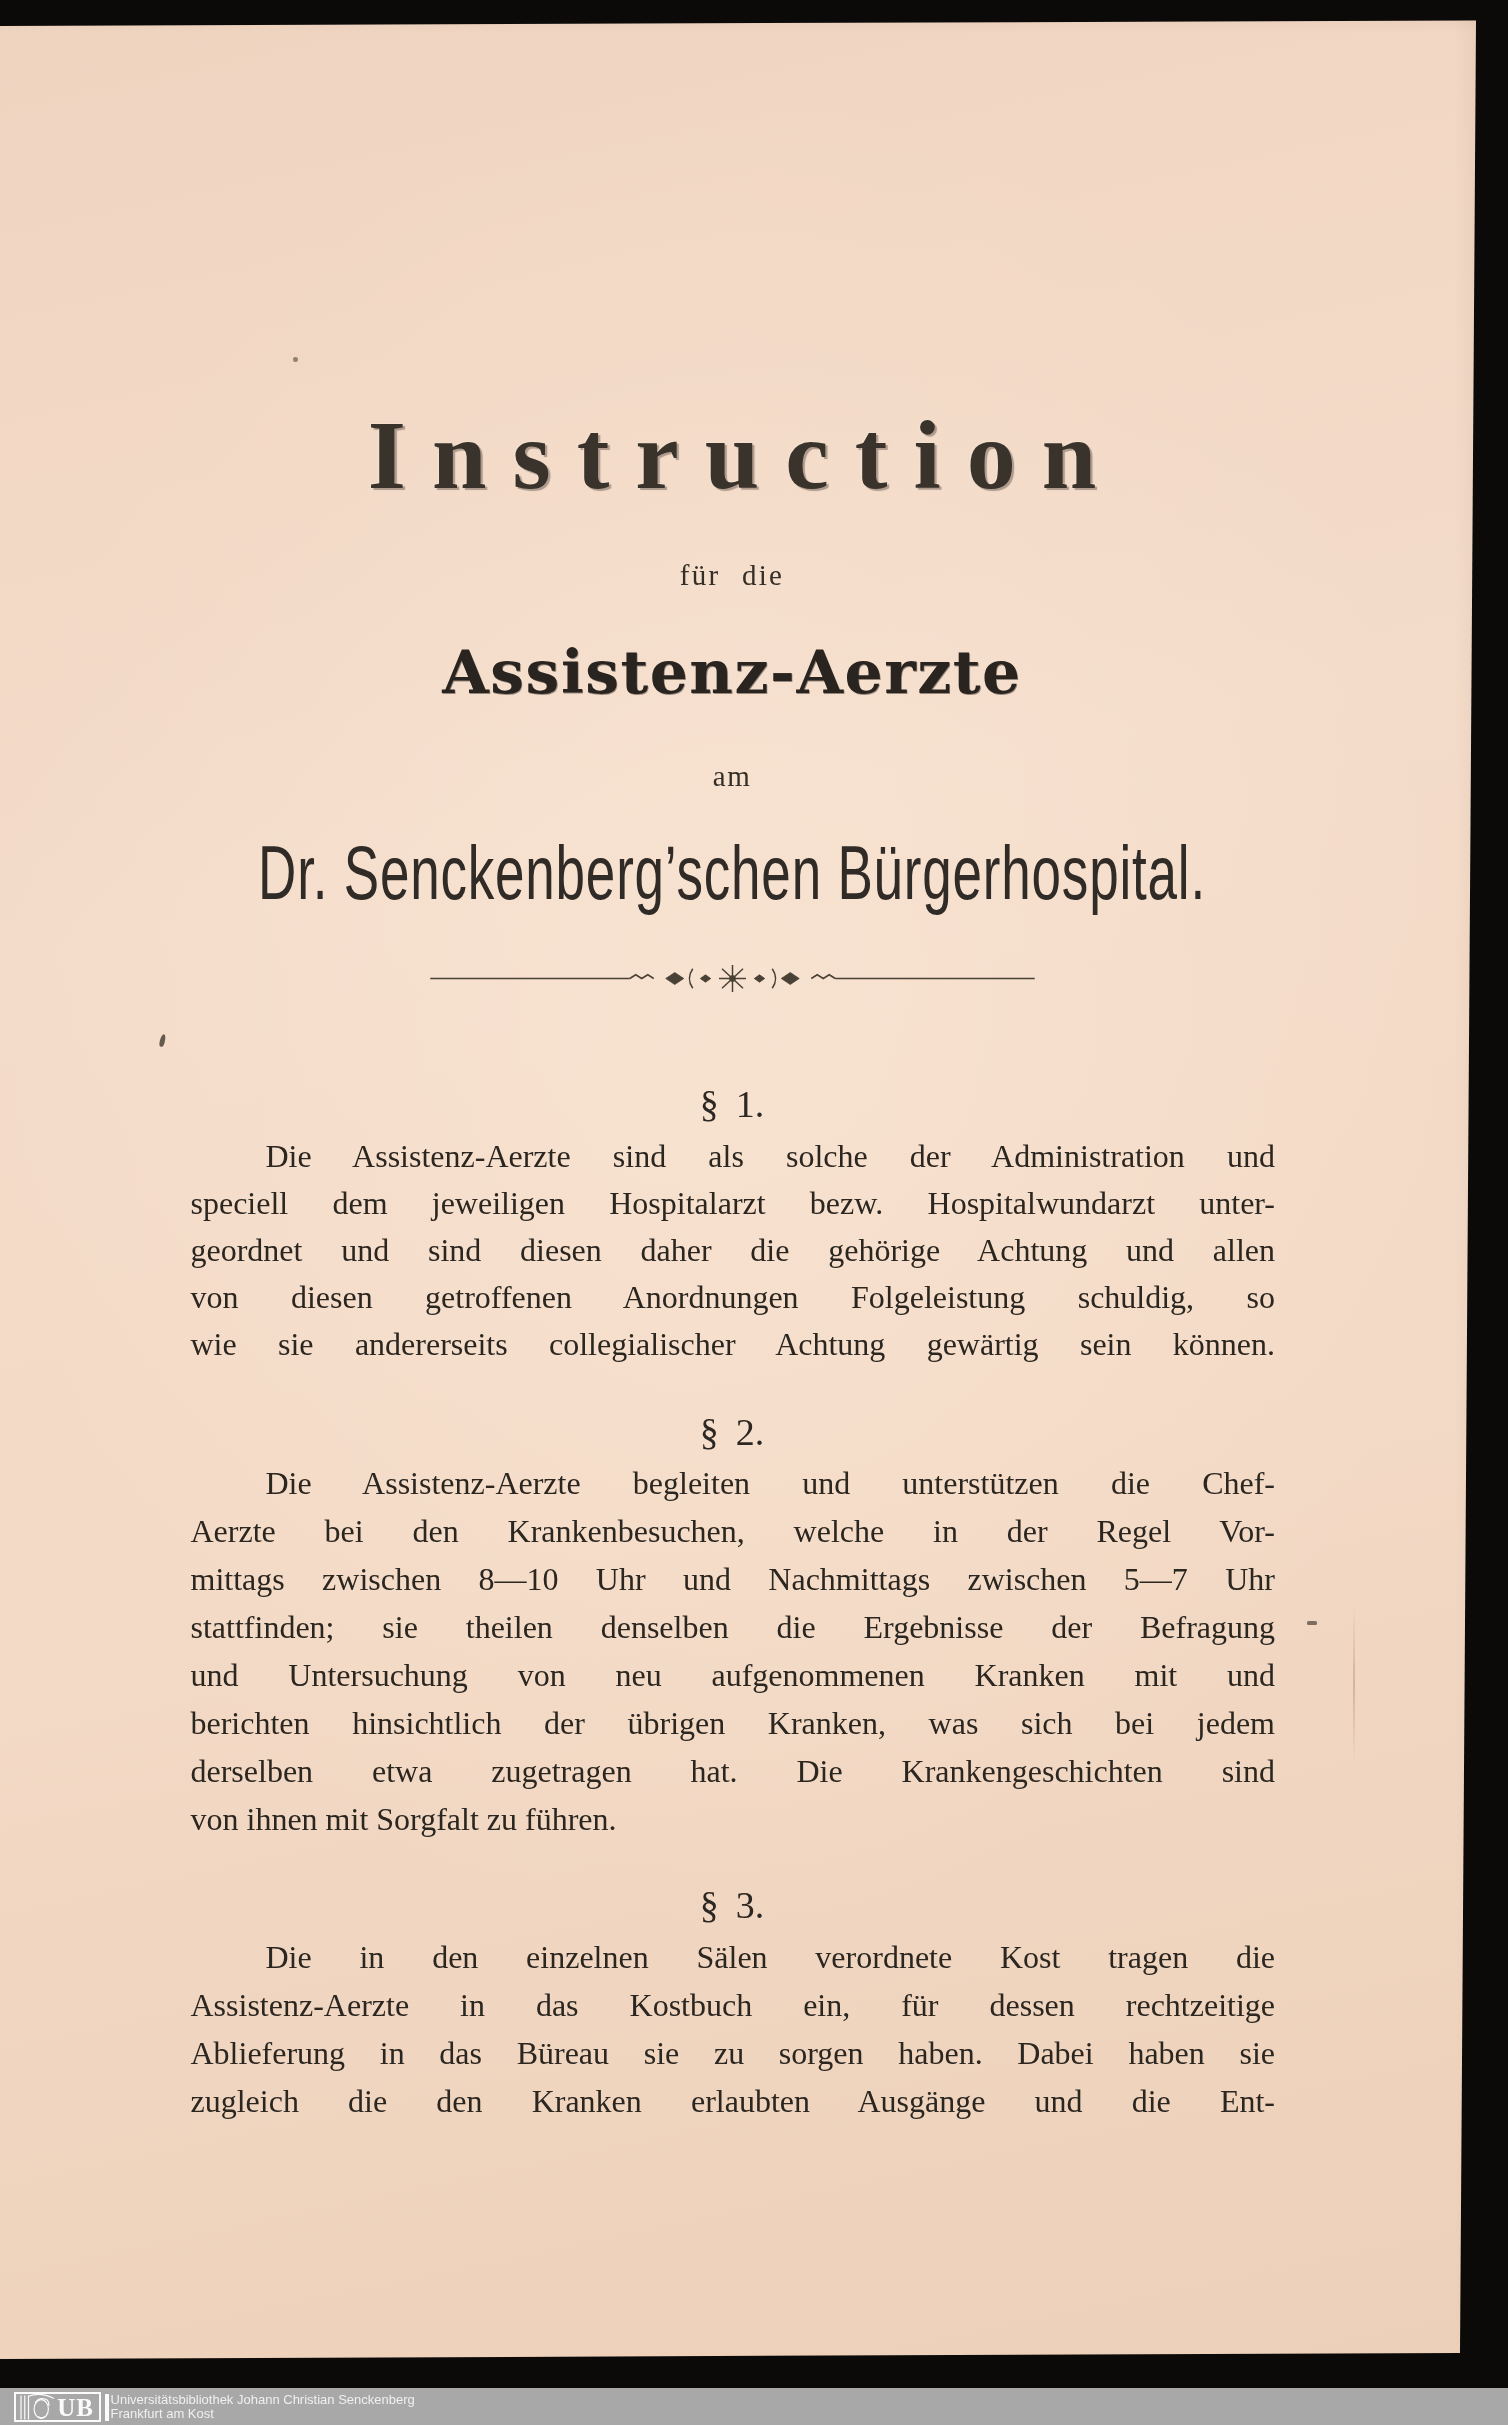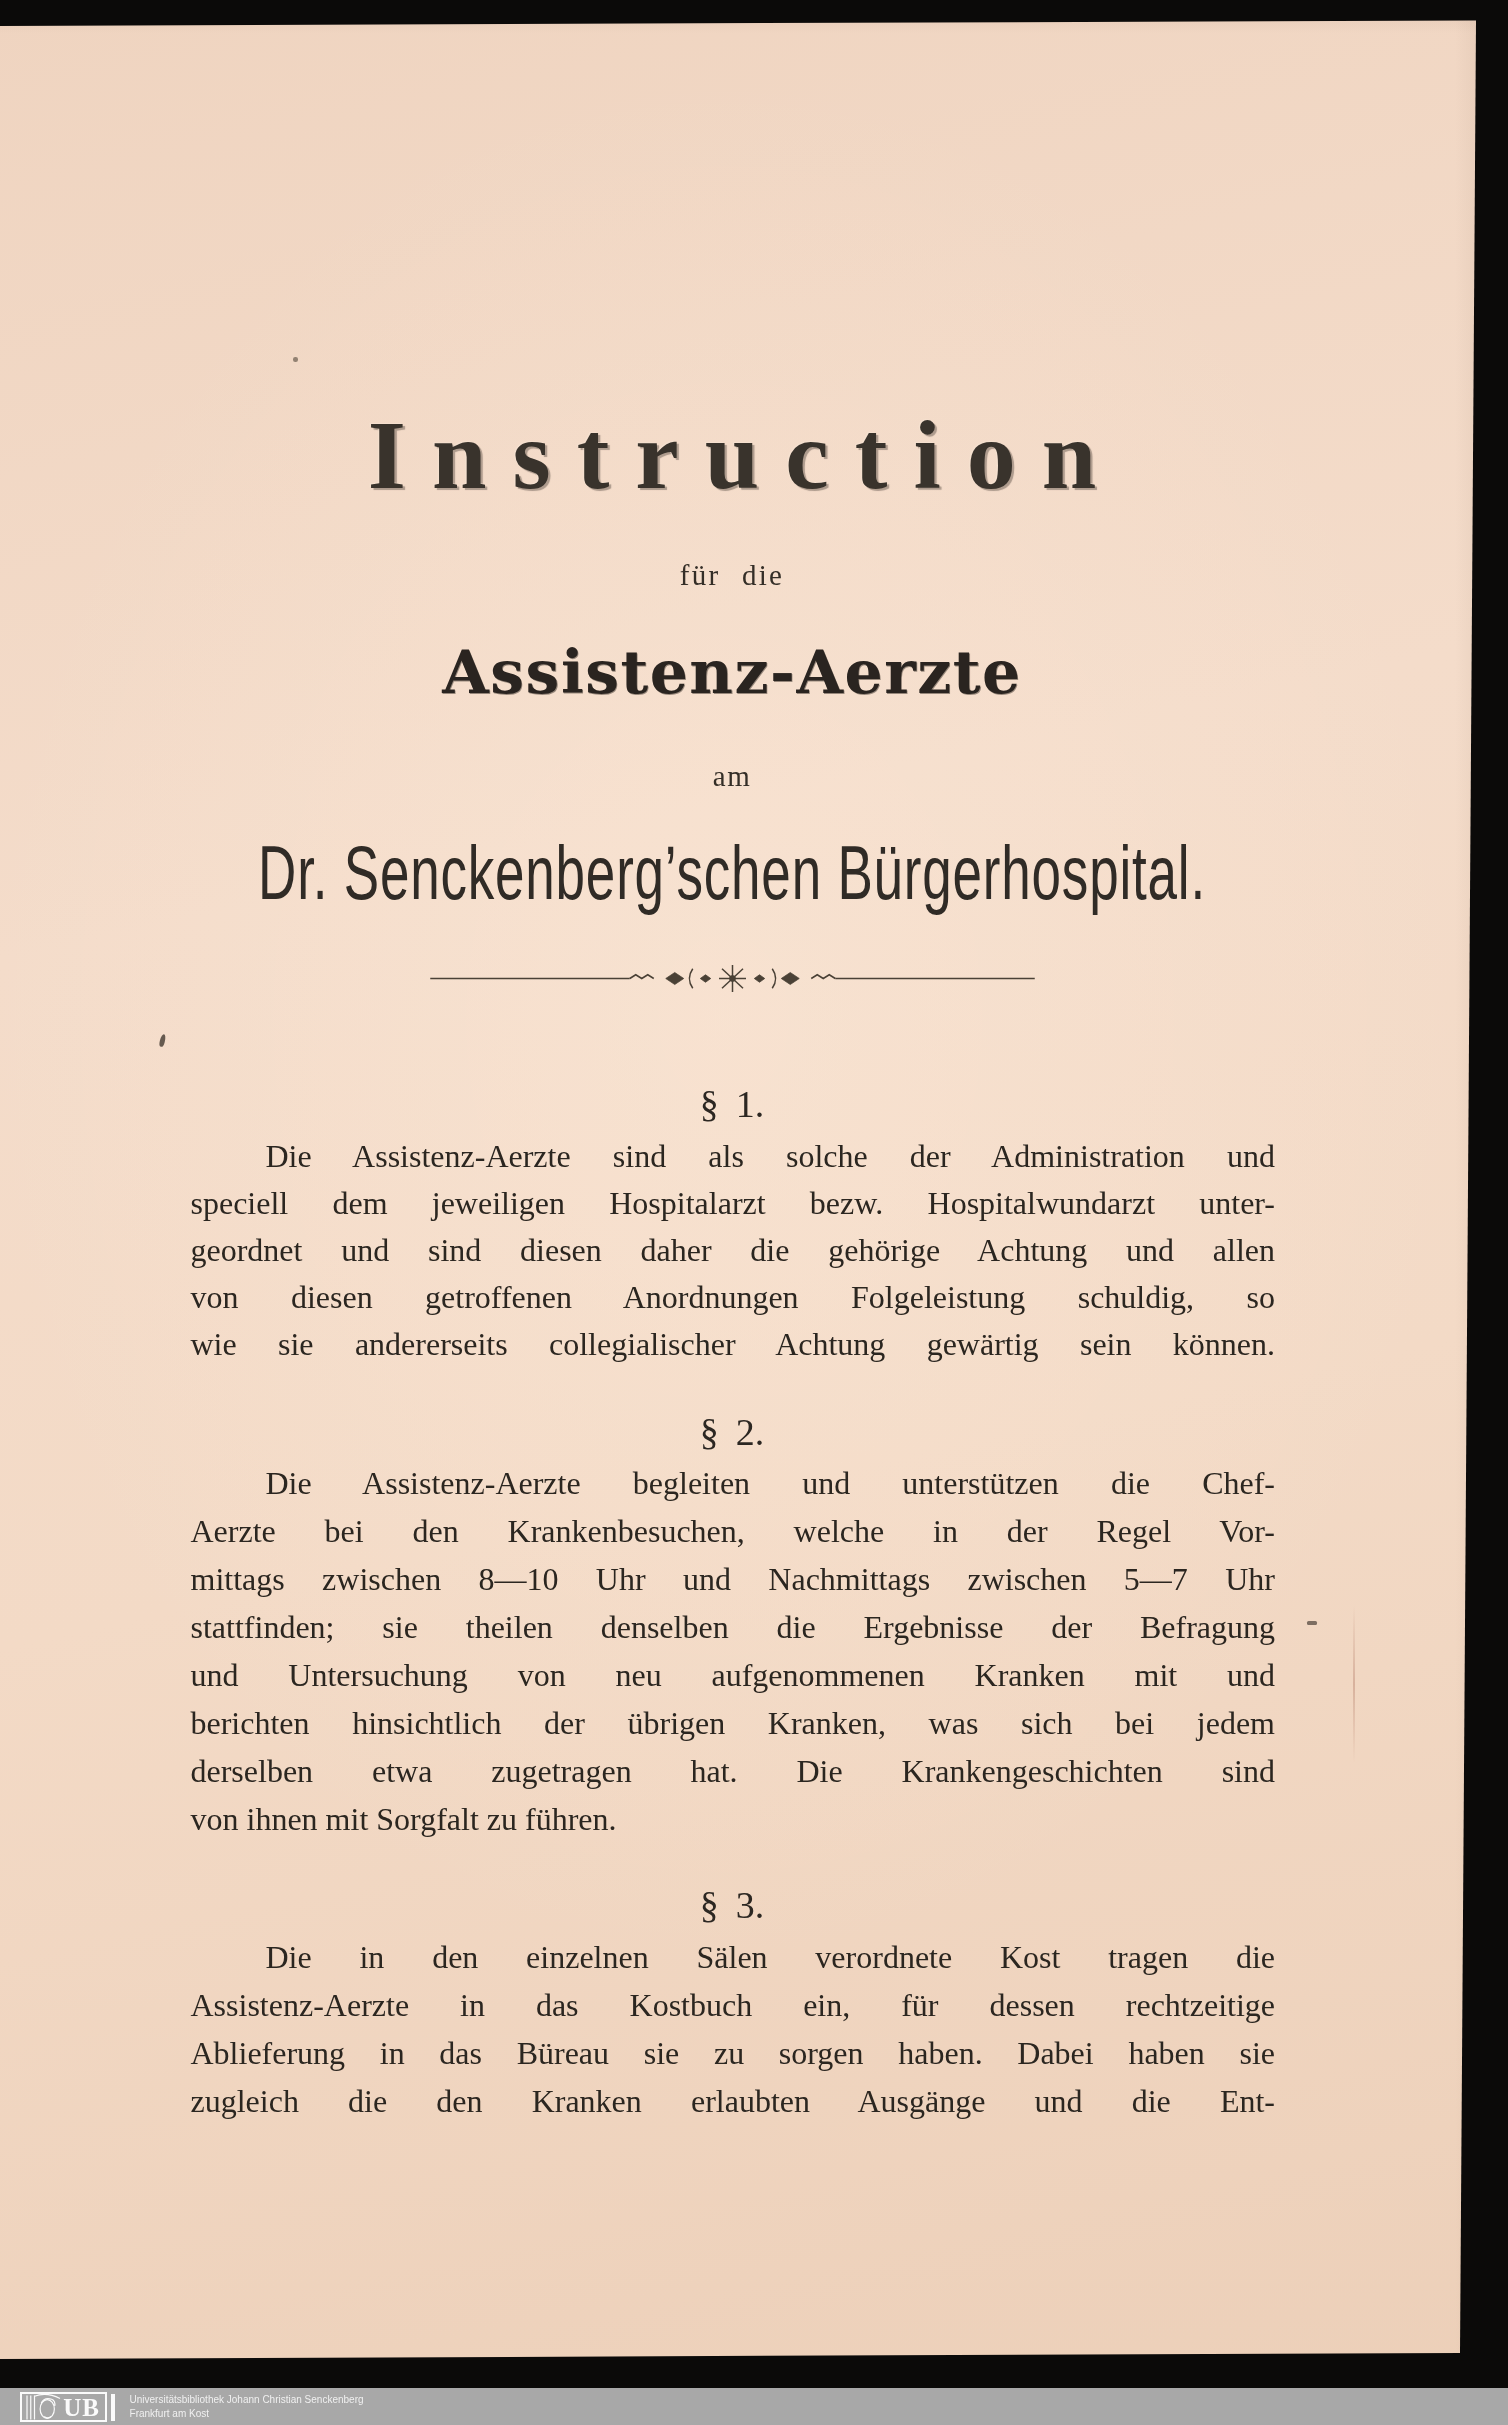--- a/index.html
+++ b/index.html
@@ -98,29 +98,29 @@
     background:linear-gradient(rgba(150,80,60,0), rgba(150,80,60,0.28), rgba(150,80,60,0));
   }
 
   
   .footer{
     position:absolute; left:0; right:0; bottom:0; height:38px;
     background:#a8a8a8; display:flex; align-items:center;
     font-family:"Liberation Sans", sans-serif;
   }
   .ub-box{
-    margin-left:20px; height:30px; border:2.3px solid #fbfbfb;
+    margin-left:14px; height:30px; border:2.3px solid #fbfbfb;
     display:flex; align-items:center; padding:0 5.3px 0 2.3px;
   }
   .ub-text{
     font-family:"Liberation Serif", serif; font-weight:bold;
     font-size:25px; line-height:1; color:#fbfbfb; letter-spacing:0.8px;
   }
   .ub-bar{ width:3.8px; height:27px; background:#fbfbfb; margin-left:3.8px; }
-  .lib-text{ margin-left:15px; color:#f0f0f0; font-size:10px; line-height:14.3px; }
+  .lib-text{ margin-left:2px; color:#f0f0f0; font-size:13px; line-height:14.3px; }
 </style>
 </head>
 <body>
 
 <div id="screenshot">
 
   <div class="sheet">
     <div class="content">
 
       <div class="t-instruction">Instruction</div>

